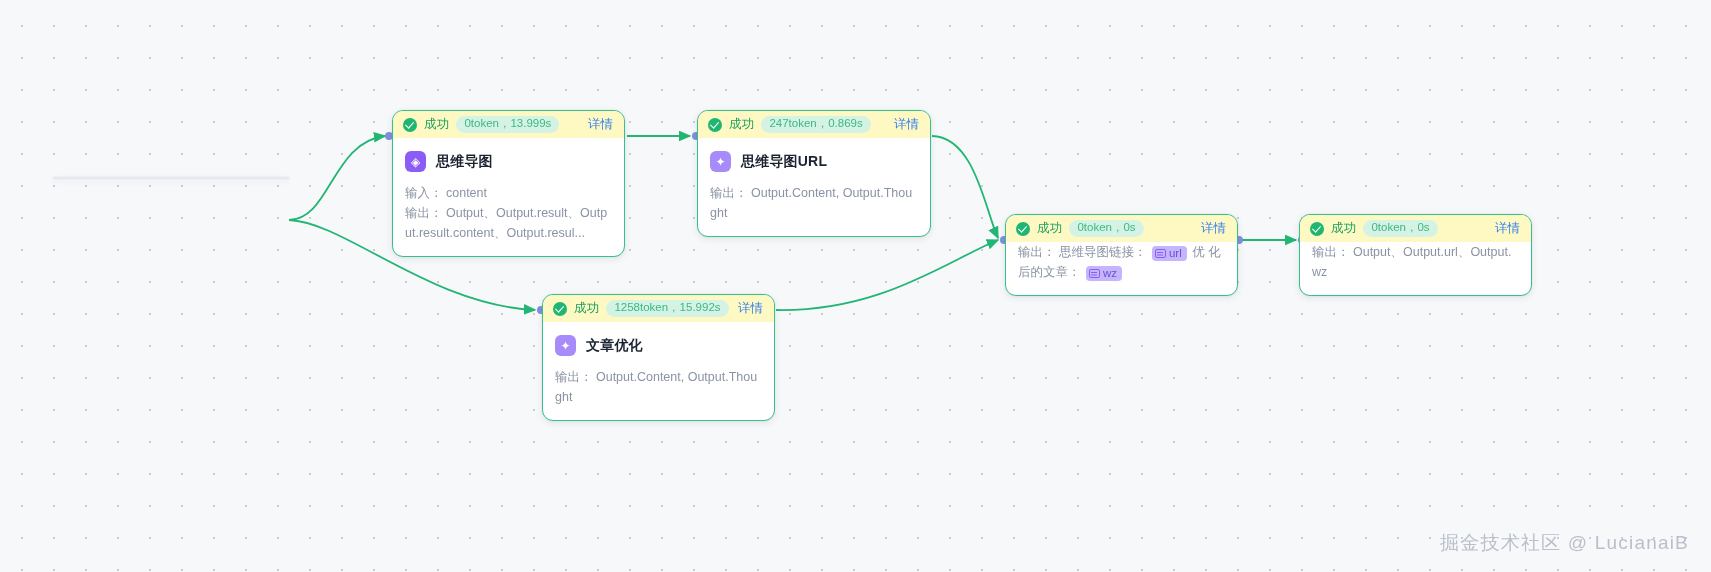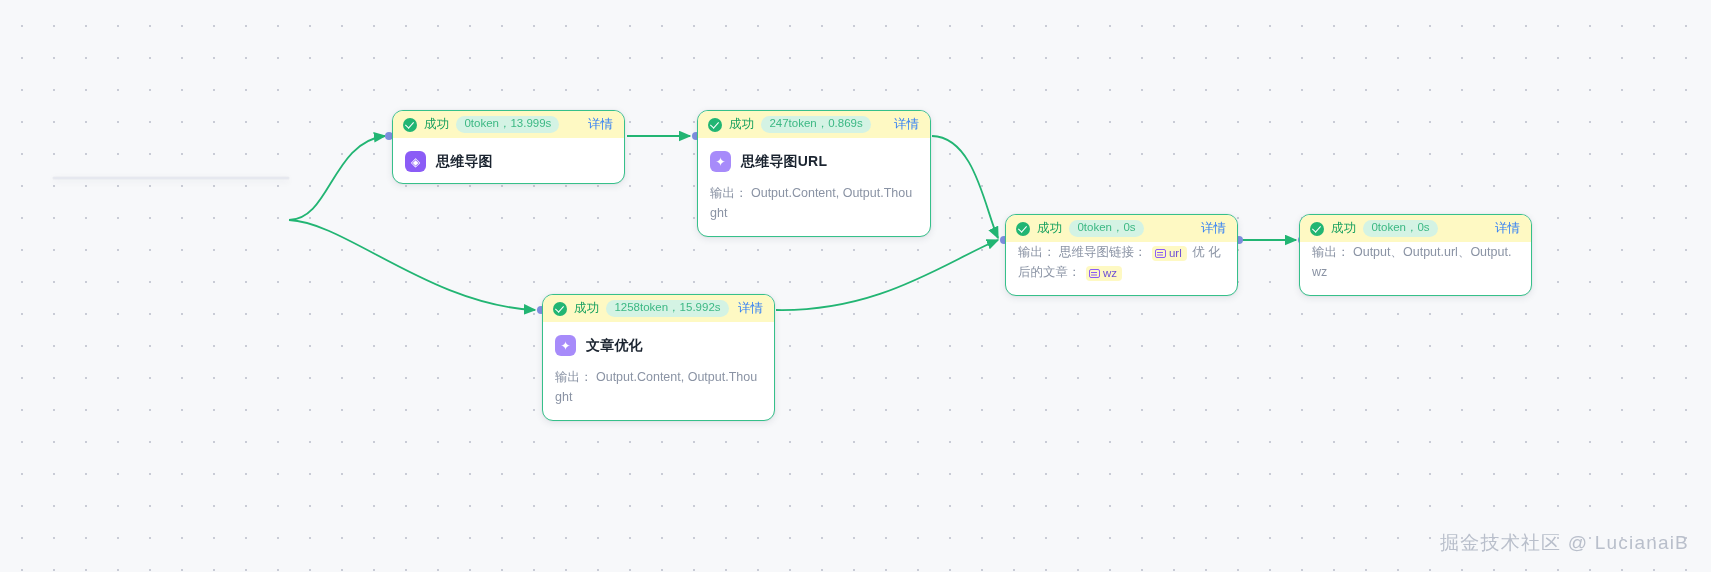--- a/index.html
+++ b/index.html
@@ -148,21 +148,21 @@
     border-radius: 7px;
     padding: 7px 11px;
     font-size: 12.5px;
     color: #8a93a4;
   }
 
   
   .tag {
     display: inline-flex; align-items: center;
     gap: 3px;
-    background: #fef9c3;
+    background: #c4b5fd;
     border-radius: 4px;
     padding: 1px 5px 1px 3px;
     margin: 0 2px;
     vertical-align: -2px;
   }
   .tag .tico {
     width: 11px; height: 9px;
     border: 1px solid #8b5cf6;
     border-radius: 2px;
     position: relative;
@@ -232,20 +232,24 @@
       <span class="chk"></span>
       <span class="st-label">成功</span>
       <span class="st-metrics">0token，13.999s</span>
       <span class="st-detail">详情</span>
     </div>
     <div class="title-row">
       <span class="node-ico ico-purple">
           <span class="g">◈</span>
         </span>
       <span class="node-title">思维导图</span>
+    </div>
+    <div class="node-body">
+      <span class="ln">输入： content</span>
+      <span class="ln">输出： Output、Output.result、Output.result.content、Output.resul...</span>
     </div>
   </div>
 
   <div class="node ok" style="left:697px; top:110px; width:234px;">
     <div class="status-bar">
       <span class="chk"></span>
       <span class="st-label">成功</span>
       <span class="st-metrics">247token，0.869s</span>
       <span class="st-detail">详情</span>
     </div>

